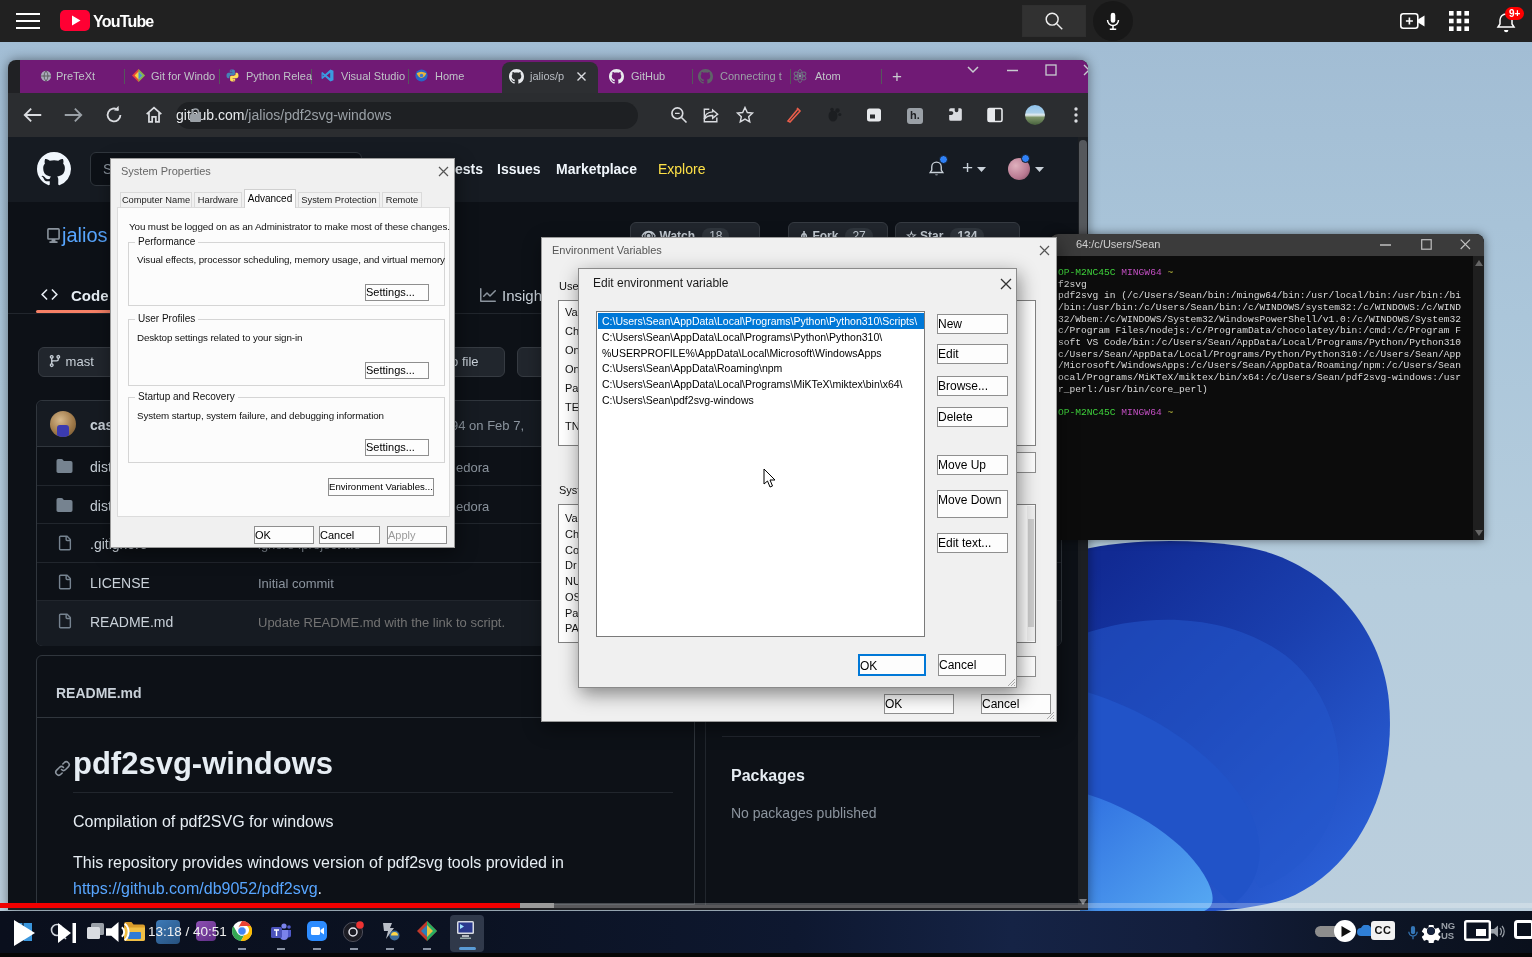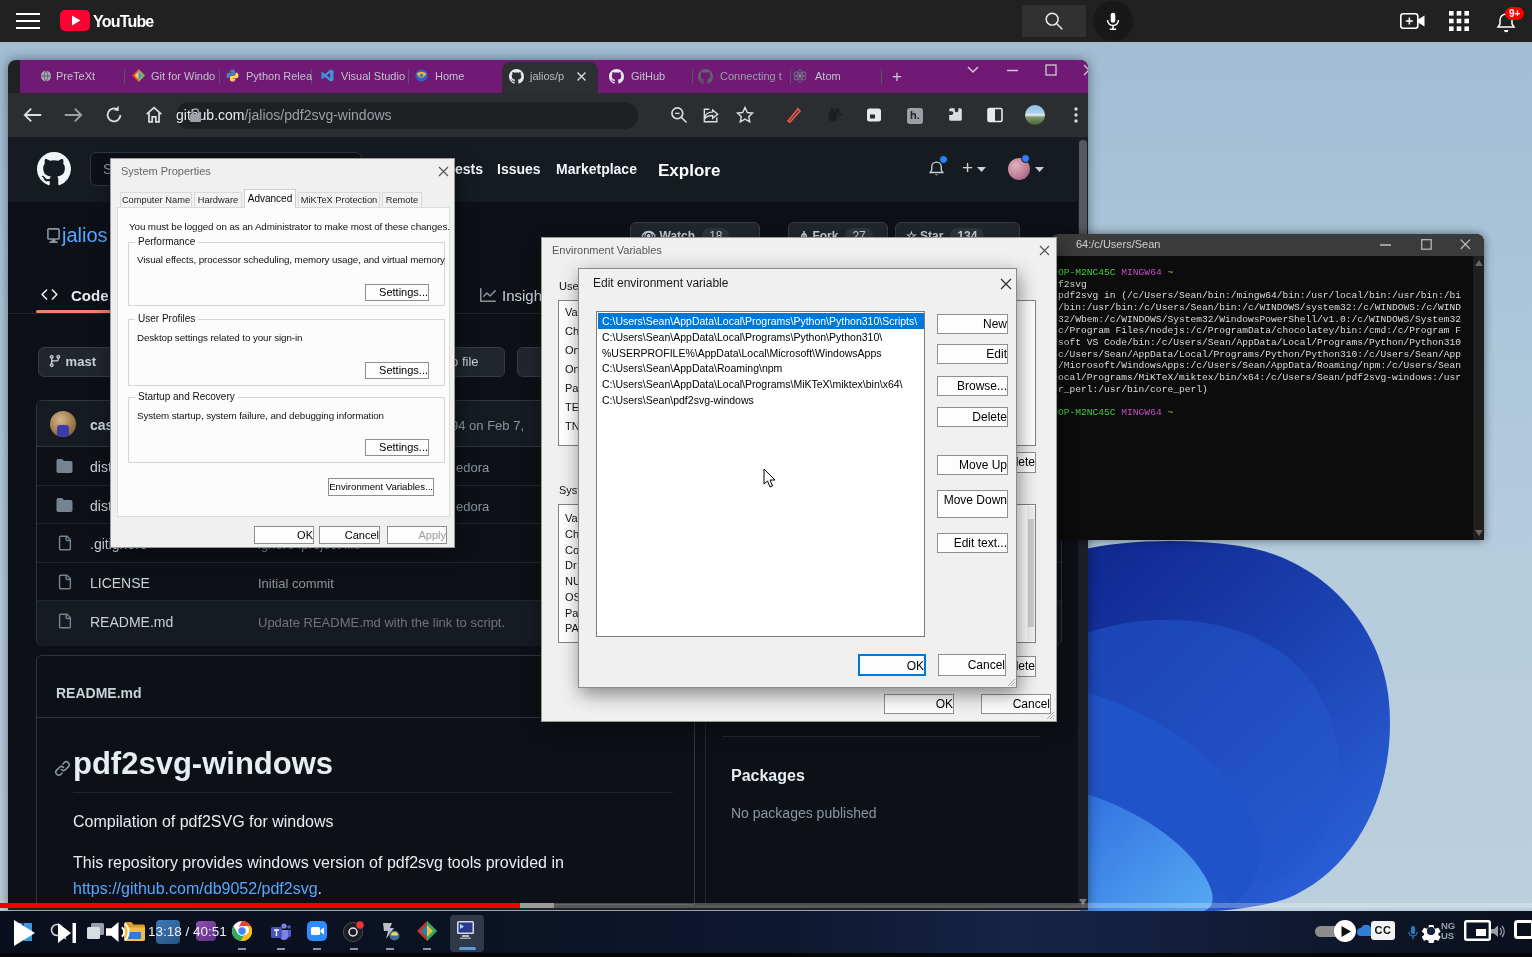--- a/index.html
+++ b/index.html
@@ -27,21 +27,21 @@
 .tabtxt { color:#bfc3c7; font-size:11px; }
 #addrbar { position:absolute; left:0; top:33px; width:1080px; height:44px; background:#2b2d30; }
 #urlpill { position:absolute; left:168px; top:9px; width:462px; height:27px; background:#1e2023; border-radius:14px; color:#e8eaed; font-size:14px; line-height:27px; }
 
 
 #ghpage { position:absolute; left:0; top:77px; width:1080px; height:768px; background:#0d1117; color:#c9d1d9; }
 #ghhead { position:absolute; left:0; top:0; width:1080px; height:65px; background:#161b22; }
 
 
 .windlg { position:absolute; background:#f0f0f0; border:1px solid #9a9a9a; box-shadow:2px 6px 18px rgba(0,0,0,0.45); font-size:12px; color:#000; }
-.wbtn { position:absolute; background:#fdfdfd; border:1px solid #8f8f8f; font-size:12px; color:#000; text-align:right; font-family:"Liberation Sans",sans-serif; }
+.wbtn { position:absolute; background:#fdfdfd; border:1px solid #8f8f8f; font-size:12px; color:#000; text-align:left; font-family:"Liberation Sans",sans-serif; }
 .sptab { top:33px; height:16px; background:#f2f2f2; border:1px solid #dadada; font-size:9.3px; text-align:center; line-height:15px; color:#222; white-space:nowrap; overflow:hidden; }
 .sptxt { font-size:9.8px; color:#111; white-space:nowrap; letter-spacing:-0.1px; }
 
 
 #term { position:absolute; left:1050px; top:192px; width:434px; height:306px; background:#0c0c0c; border-radius:8px 8px 0 0; box-shadow:0 0 10px rgba(0,0,0,0.5); overflow:hidden; }
 
 
 #controls { position:absolute; left:0; top:42px; width:1532px; height:913px; z-index:40; pointer-events:none; }
 </style>
 </head>
@@ -259,21 +259,21 @@
 
     <div id="ghpage">
       <div id="ghhead">
         <svg class="abs" style="left:29px;top:15px" width="34" height="34" viewBox="0 0 16 16">
             <path fill="#f0f6fc" d="M8 0C3.58 0 0 3.58 0 8c0 3.54 2.29 6.53 5.47 7.59.4.07.55-.17.55-.38 0-.19-.01-.82-.01-1.49-2.01.37-2.53-.49-2.69-.94-.09-.23-.48-.94-.82-1.13-.28-.15-.68-.52-.01-.53.63-.01 1.08.58 1.23.82.72 1.21 1.87.87 2.33.66.07-.52.28-.87.51-1.07-1.78-.2-3.64-.89-3.64-3.95 0-.87.31-1.59.82-2.15-.08-.2-.36-1.02.08-2.12 0 0 .67-.21 2.2.82.64-.18 1.32-.27 2-.27s1.36.09 2 .27c1.53-1.04 2.2-.82 2.2-.82.44 1.1.16 1.92.08 2.12.51.56.82 1.27.82 2.15 0 3.07-1.87 3.75-3.65 3.95.29.25.54.73.54 1.48 0 1.07-.01 1.93-.01 2.2 0 .21.15.46.55.38A8.01 8.01 0 0 0 16 8c0-4.42-3.58-8-8-8z"></path>
           </svg>
         <div class="abs" style="left:82px;top:15px;width:272px;height:34px;border:1px solid #30363d;border-radius:6px;background:#0d1117;color:#8b949e;font-size:14px;line-height:32px;padding-left:12px">Search or jump to...</div>
         <div class="abs" style="left:447px;top:24px;font-size:14px;font-weight:bold;color:#f0f6fc">ests</div>
         <div class="abs" style="left:489px;top:24px;font-size:14px;font-weight:bold;color:#f0f6fc">Issues</div>
         <div class="abs" style="left:548px;top:24px;font-size:14px;font-weight:bold;color:#f0f6fc">Marketplace</div>
-        <div class="abs" style="left:650px;top:24px;font-size:17px;font-weight:bold;color:#ffffff">Explore</div>
+        <div class="abs" style="left:650px;top:24px;font-size:14px;font-weight:normal;color:#fde047">Explore</div>
         <svg class="abs" style="left:919px;top:22px" width="19" height="19" viewBox="0 0 24 24">
             <path d="M12 4 a6 6 0 0 1 6 6 v4 l2 3 H4 l2-3 v-4 a6 6 0 0 1 6-6 z" fill="none" stroke="#c9d1d9" stroke-width="1.7"></path>
             <path d="M10.2 19.5 a2 2 0 0 0 3.6 0" fill="#c9d1d9"></path>
           </svg>
         <div class="abs" style="left:931px;top:18px;width:9px;height:9px;border-radius:50%;background:#2f81f7;border:1.5px solid #161b22"></div>
         <div class="abs" style="left:954px;top:20px;font-size:19px;color:#c9d1d9">+</div>
         <svg class="abs" style="left:969px;top:30px" width="9" height="6" viewBox="0 0 9 6">
             <path d="M0 0 L4.5 5 L9 0 Z" fill="#c9d1d9"></path>
           </svg>
         <div class="abs" style="left:1000px;top:21px;width:22px;height:22px;border-radius:50%;background:radial-gradient(circle at 35% 35%, #dfb0bd, #b97a92 60%, #7d4a5e)"></div>
@@ -296,21 +296,21 @@
       <svg class="abs" style="left:33px;top:149px" width="17" height="17" viewBox="0 0 16 16">
           <path fill="#e6edf3" d="M4.72 3.22a.75.75 0 0 1 1.06 1.06L2.06 8l3.72 3.72a.75.75 0 1 1-1.06 1.06L.47 8.53a.75.75 0 0 1 0-1.06zm6.56 0a.75.75 0 1 0-1.06 1.06L13.94 8l-3.72 3.72a.75.75 0 1 0 1.06 1.06l4.25-4.25a.75.75 0 0 0 0-1.06z"></path>
         </svg>
       <div class="abs" style="left:63px;top:150px;font-size:15px;font-weight:bold;color:#e6edf3">Code</div>
       <div class="abs" style="left:28px;top:173px;width:76px;height:3px;background:#f78166;border-radius:2px"></div>
       <svg class="abs" style="left:472px;top:150px" width="16" height="16" viewBox="0 0 16 16">
           <path fill="#8b949e" d="M1.5 1.75a.75.75 0 0 0-1.5 0v12.5c0 .41.34.75.75.75h14.5a.75.75 0 0 0 0-1.5H1.5V1.75zm14.28 2.53a.75.75 0 0 0-1.06-1.06L10 7.94 7.53 5.47a.75.75 0 0 0-1.06 0L3.22 8.72a.75.75 0 0 0 1.06 1.06L7 7.06l2.47 2.47a.75.75 0 0 0 1.06 0z"></path>
         </svg>
       <div class="abs" style="left:494px;top:150px;font-size:15px;color:#c9d1d9">Insights</div>
 
-      <div class="abs" style="left:30px;top:210px;width:78px;height:30px;background:#21262d;border:1px solid #363b42;border-radius:6px;color:#c9d1d9;font-size:13px;font-weight:bold;line-height:28px"><svg style="vertical-align:-2px;margin-left:9px" width="14" height="14" viewBox="0 0 16 16">
+      <div class="abs" style="left:30px;top:210px;width:78px;height:30px;background:#21262d;border:1px solid #363b42;border-radius:6px;color:#c9d1d9;font-size:13px;font-weight:normal;line-height:28px"><svg style="vertical-align:-2px;margin-left:9px" width="14" height="14" viewBox="0 0 16 16">
             <path fill="#c9d1d9" d="M9.5 3.25a2.25 2.25 0 1 1 3 2.122V6A2.5 2.5 0 0 1 10 8.5H6a1 1 0 0 0-1 1v1.128a2.251 2.251 0 1 1-1.5 0V5.372a2.25 2.25 0 1 1 1.5 0v1.836A2.493 2.493 0 0 1 6 7h4a1 1 0 0 0 1-1v-.628A2.25 2.25 0 0 1 9.5 3.25zm-6 0a.75.75 0 1 0 1.5 0 .75.75 0 0 0-1.5 0zm8.25-.75a.75.75 0 1 0 0 1.5.75.75 0 0 0 0-1.5zM4.25 12a.75.75 0 1 0 0 1.5.75.75 0 0 0 0-1.5z"></path>
           </svg> mast</div>
       <div class="abs" style="left:392px;top:210px;width:105px;height:30px;background:#21262d;border:1px solid #363b42;border-radius:6px;color:#c9d1d9;font-size:13px;text-align:center;line-height:28px">Go to file</div>
       <div class="abs" style="left:509px;top:210px;width:96px;height:30px;background:#21262d;border:1px solid #363b42;border-radius:6px;color:#c9d1d9;font-size:13px;text-align:center;line-height:28px">Add file</div>
 
       <div class="abs" style="left:28px;top:263px;width:1026px;height:246px;border:1px solid #30363d;border-radius:6px;background:#0d1117">
         <div class="abs" style="left:0;top:0;width:1024px;height:46px;background:#161b22;border-radius:6px 6px 0 0;border-bottom:1px solid #30363d"></div>
         <div class="abs" style="left:13px;top:10px;width:26px;height:26px;border-radius:50%;background:radial-gradient(circle at 40% 35%, #d7b98c, #a07a4a 55%, #6b4e2a); overflow:hidden">
             <div style="position:absolute;left:7px;top:14px;width:12px;height:12px;background:#3b3bb0;border-radius:3px"></div>
           </div>
@@ -412,21 +412,21 @@
   <div class="windlg" style="left:110px;top:116px;width:345px;height:390px">
     <div class="abs" style="left:10px;top:6px;font-size:11px;color:#666">System Properties</div>
     <svg class="abs" style="left:327px;top:7px" width="11" height="11" viewBox="0 0 11 11">
         <path d="M1 1 L10 10 M10 1 L1 10" stroke="#555" stroke-width="1.2"></path>
       </svg>
 
     <div class="abs" style="left:6px;top:48px;width:333px;height:310px;background:#fcfcfc;border:1px solid #dcdcdc"></div>
     <div class="abs sptab" style="left:9px;width:72px">Computer Name</div>
     <div class="abs sptab" style="left:83px;width:48px">Hardware</div>
     <div class="abs" style="left:133px;top:30px;width:52px;height:19px;background:#fdfdfd;border:1px solid #d0d0d0;border-bottom:none;font-size:10px;text-align:center;line-height:17px;color:#000;white-space:nowrap;overflow:hidden">Advanced</div>
-    <div class="abs sptab" style="left:187px;width:82px">MiKTeX Protection</div>
+    <div class="abs sptab" style="left:187px;width:82px">System Protection</div>
     <div class="abs sptab" style="left:271px;width:40px">Remote</div>
     <div class="abs sptxt" style="left:18px;top:62px">You must be logged on as an Administrator to make most of these changes.</div>
 
     <div class="abs" style="left:17px;top:83px;width:317px;height:64px;border:1px solid #d5d5d5"></div>
     <div class="abs" style="left:24px;top:77px;background:#fcfcfc;padding:0 3px;font-size:10px;color:#111">Performance</div>
     <div class="abs sptxt" style="left:26px;top:95px">Visual effects, processor scheduling, memory usage, and virtual memory</div>
     <div class="wbtn" style="left:254px;top:125px;width:64px;height:17px;line-height:15px;font-size:11px">Settings...</div>
 
     <div class="abs" style="left:17px;top:160px;width:317px;height:67px;border:1px solid #d5d5d5"></div>
     <div class="abs" style="left:24px;top:154px;background:#fcfcfc;padding:0 3px;font-size:10px;color:#111">User Profiles</div>

